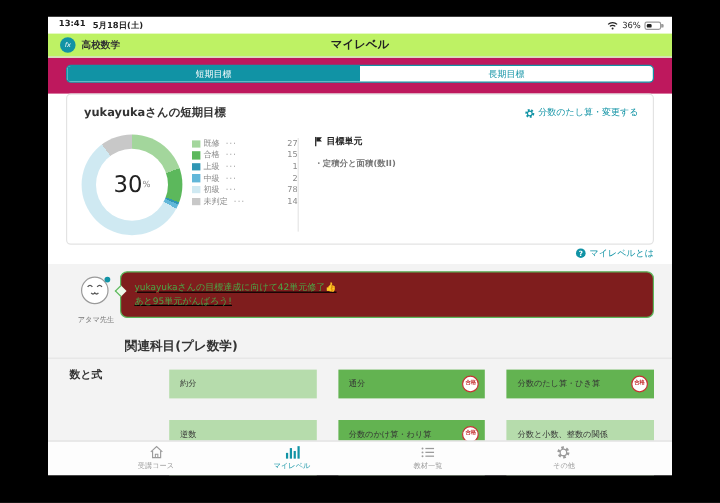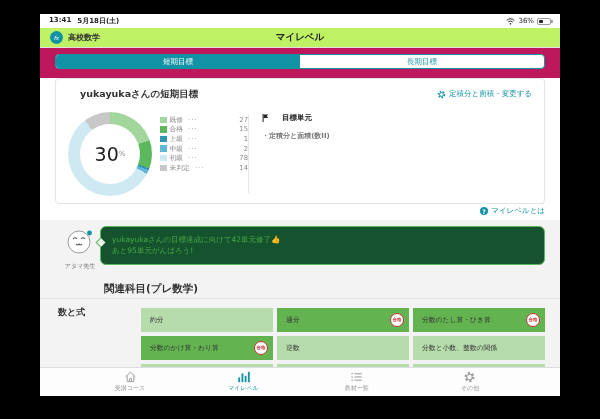--- a/index.html
+++ b/index.html
@@ -22,55 +22,55 @@
   .page-title { position:absolute; left:0; right:0; text-align:center; font-size:9.5px; font-weight:bold; color:#222; }
 
   
   .tab-area { height:30px; background:#be185d; display:flex; justify-content:center; }
   .segmented { margin-top:6px; width:490px; height:15px; display:flex; border:1px solid #1193a5; border-radius:4px; overflow:hidden; background:#fff; }
   .seg-tab { flex:1; display:flex; align-items:center; justify-content:center; font-size:7.5px; color:#1193a5; cursor:pointer; }
   .seg-tab.active { background:#1193a5; color:#fff; }
 
   
   .card { position:absolute; left:15px; top:64px; width:490px; height:126px; background:#fff; border:1px solid #e3e3e3; border-radius:4px; }
-  .card-title { position:absolute; left:24px; top:9px; font-size:9.5px; font-weight:bold; color:#333; }
+  .card-title { position:absolute; left:14px; top:9px; font-size:9.5px; font-weight:bold; color:#333; }
   .edit-link { position:absolute; right:12px; top:10px; display:flex; align-items:center; gap:3px; font-size:7.5px; color:#1193a5; cursor:pointer; }
   .donut { position:absolute; left:12px; top:33px; width:84px; height:84px; border-radius:50%;text-align:right; }
   .donut-hole { position:absolute; left:12px; top:12px; width:60px; height:60px; background:#fff; border-radius:50%; display:flex; align-items:center; justify-content:center; }
   .donut-val { font-size:19px; color:#222; }
   .donut-unit { font-size:7px; color:#888; }
   .legend { position:absolute; left:104px; top:36px; width:88px; }
   .legend-row { display:flex; align-items:center; gap:3px; height:9.6px; font-size:6.8px; color:#8a8a8a; }
   .swatch { width:6.5px; height:6.5px; flex:none; }
   .legend-sep { margin-left:2px; letter-spacing:1px; }
   .legend-val { margin-left:auto; }
   .vdivider { position:absolute; left:192px; top:36px; width:1px; height:78px; background:#e5e5e5; }
   .target-col { position:absolute; left:206px; top:34px; }
-  .target-heading { display:flex; align-items:center; gap:13px; font-size:7.5px; font-weight:bold; color:#222; }
+  .target-heading { display:flex; align-items:center; gap:3px; font-size:7.5px; font-weight:bold; color:#222; }
   .target-unit { margin-top:8px; font-size:7px; color:#777;font-weight:bold; }
 
   
   .mylevel-link-row { position:absolute; top:192px; right:15px; display:flex; align-items:center; gap:3px; font-size:7.5px; color:#1193a5; cursor:pointer; }
   .q-icon { width:8.5px; height:8.5px; border-radius:50%; background:#1193a5; color:#fff; font-size:6px; font-weight:bold; display:flex; align-items:center; justify-content:center; }
 
   
   .lower { position:absolute; left:0; top:206px; right:0; bottom:0; background:#f3f3f3; }
 
   
   .teacher-wrap { position:absolute; left:20px; top:8px; width:40px; text-align:center; }
   .teacher-label { font-size:6px; color:#777; margin-top:2px; }
-  .bubble { position:absolute; left:60px; right:15px; top:6px; background:#14532d; border:1px solid #5cb85c; border-radius:6px; padding:7px 11px; }
+  .bubble { position:absolute; left:60px; right:15px; top:6px; background:#7f1d1d; border:1px solid #5cb85c; border-radius:6px; padding:7px 11px;text-decoration:underline; }
   .bubble-tail { position:absolute; left:-4.5px; top:12px; width:7px; height:7px; background:#eef8ea; border-left:1px solid #5cb85c; border-bottom:1px solid #5cb85c; transform:rotate(45deg); }
   .bubble-line { font-size:7.5px; color:#4aa846; line-height:1.5; }
 
   
   .related-heading { position:absolute; left:18px; top:62px; font-size:10.5px; font-weight:bold; color:#333;padding-left:46px; }
   .related-divider { position:absolute; left:0; right:0; top:78px; height:1px; background:#e4e4e4; }
   .row-label { position:absolute; left:18px; top:86px; font-size:9px; font-weight:bold; color:#333; }
-  .grid { position:absolute; left:101px; top:88px; width:404px; display:grid; grid-template-columns:repeat(3,1fr); gap:4px; }
+  .grid { position:absolute; left:101px; top:88px; width:404px; display:grid; grid-template-columns:repeat(3,1fr); gap:18px; }
   .cell { position:relative; height:24px; display:flex; align-items:center; padding:0 9px; font-size:6.8px; color:#333; cursor:pointer; }
   .cell.light { background:#b6dcac; }
   .cell.dark { background:#63b351; }
   .stamp { display:none; position:absolute; right:5px; top:5px; width:14px; height:14px; background:#fff; border:1px solid #c63434; border-radius:50%; color:#c63434; font-size:4.5px; line-height:1.1; align-items:center; justify-content:center; text-align:center; font-weight:bold; }
 
   
   .nav { position:absolute; left:0; right:0; bottom:0; height:29px; background:#fdfdfd; border-top:1px solid #ddd; display:flex; justify-content:space-between; padding:0 55px; }
   .nav-item { width:70px; display:flex; flex-direction:column; align-items:center; justify-content:center; gap:1px; cursor:pointer; color:#9b9b9b; }
   .nav-item .nav-label { font-size:6px; }
   .nav-item.active { color:#1193a5; }
@@ -113,21 +113,21 @@
       </div>
     </div>
 
     <div class="card">
       <div class="card-title">yukayukaさんの短期目標</div>
       <div class="edit-link">
         <svg width="9" height="9" viewBox="0 0 14 14">
           <circle cx="7" cy="7" r="4.5" fill="none" stroke="#1193a5" stroke-width="2.6" stroke-dasharray="2.4 2.1"></circle>
           <circle cx="7" cy="7" r="3" fill="none" stroke="#1193a5" stroke-width="1.4"></circle>
         </svg>
-        <span>定積分と面積・変更する</span>
+        <span>分数のたし算・変更する</span>
       </div>
 
       <div class="donut" style="background: conic-gradient(rgb(163, 214, 156) 0deg, rgb(163, 214, 156) 70.9489deg, rgb(92, 184, 92) 70.9489deg, rgb(92, 184, 92) 110.365deg, rgb(47, 150, 180) 110.365deg, rgb(47, 150, 180) 112.993deg, rgb(98, 183, 217) 112.993deg, rgb(98, 183, 217) 118.248deg, rgb(207, 233, 242) 118.248deg, rgb(207, 233, 242) 323.212deg, rgb(200, 200, 200) 323.212deg, rgb(200, 200, 200) 360deg);">
         <div class="donut-hole">
           <span class="donut-val">30</span>
           <span class="donut-unit">%</span>
         </div>
       </div>
 
       <div class="legend">
@@ -216,26 +216,26 @@
             <span>約分</span>
           </div>
         <div class="cell dark">
             <span>通分</span>
             <span class="stamp" style="display: flex;">合格</span>
           </div>
         <div class="cell dark">
             <span>分数のたし算・ひき算</span>
             <span class="stamp" style="display: flex;">合格</span>
           </div>
+        <div class="cell light">
+            <span>逆数</span>
+          </div>
         <div class="cell dark">
             <span>分数のかけ算・わり算</span>
             <span class="stamp" style="display: flex;">合格</span>
-          </div>
-        <div class="cell light">
-            <span>逆数</span>
           </div>
         <div class="cell light">
             <span>分数と小数、整数の関係</span>
           </div>
         <div class="cell light">
             <span></span>
           </div>
         <div class="cell light">
             <span></span>
           </div>

